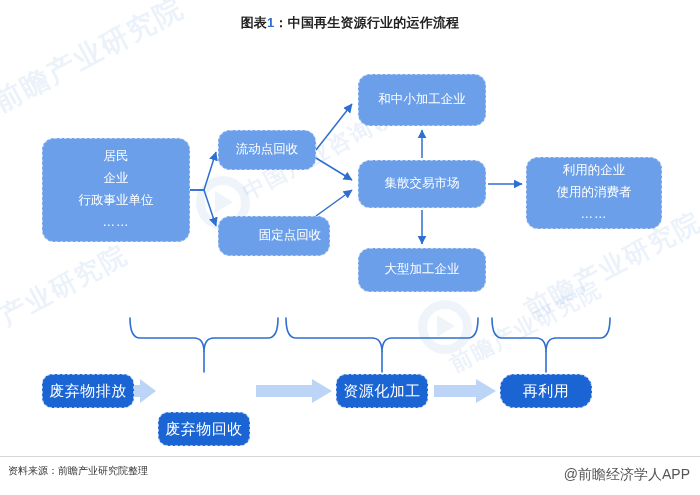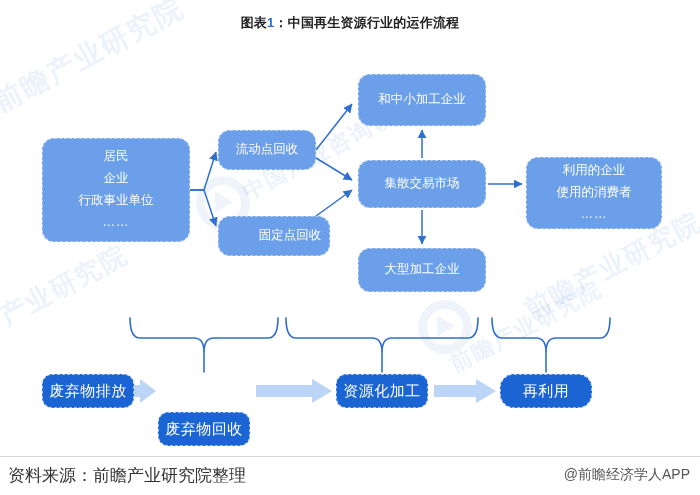--- a/index.html
+++ b/index.html
@@ -71,21 +71,21 @@
   }
   #c-1 { left:42px;  top:374px; width:92px;  height:34px; }
   #c-2 { left:158px; top:374px; width:92px;  height:34px;margin-top:38px; }
   #c-3 { left:336px; top:374px; width:92px;  height:34px; }
   #c-4 { left:500px; top:374px; width:92px;  height:34px;border-radius:14px; }
 
   svg.layer { position:absolute; left:0; top:0; width:700px; height:495px; pointer-events:none; }
 
   
   .rule { position:absolute; left:0; top:456px; width:700px; height:1px; background:#d8d8d8; }
-  .src  { position:absolute; left:8px;  top:464px; font-size:17px; color:#333; }
+  .src  { position:absolute; left:8px;  top:464px; font-size:10px; color:#333; }
   .app  { position:absolute; right:10px; top:466px; font-size:14px; color:#555; }
 </style>
 </head>
 <body>
 
 <div id="page">
 
   <div class="wm" style="left:-16px; top:36px; font-size:28px; transform:rotate(-28deg);">前瞻产业研究院</div>
   <div class="wm" style="left:-6px; top:268px; font-size:26px; transform:rotate(-28deg);">产业研究院</div>
   <div class="wm" style="left:515px; top:248px; font-size:26px; transform:rotate(-28deg);">前瞻产业研究院</div>

